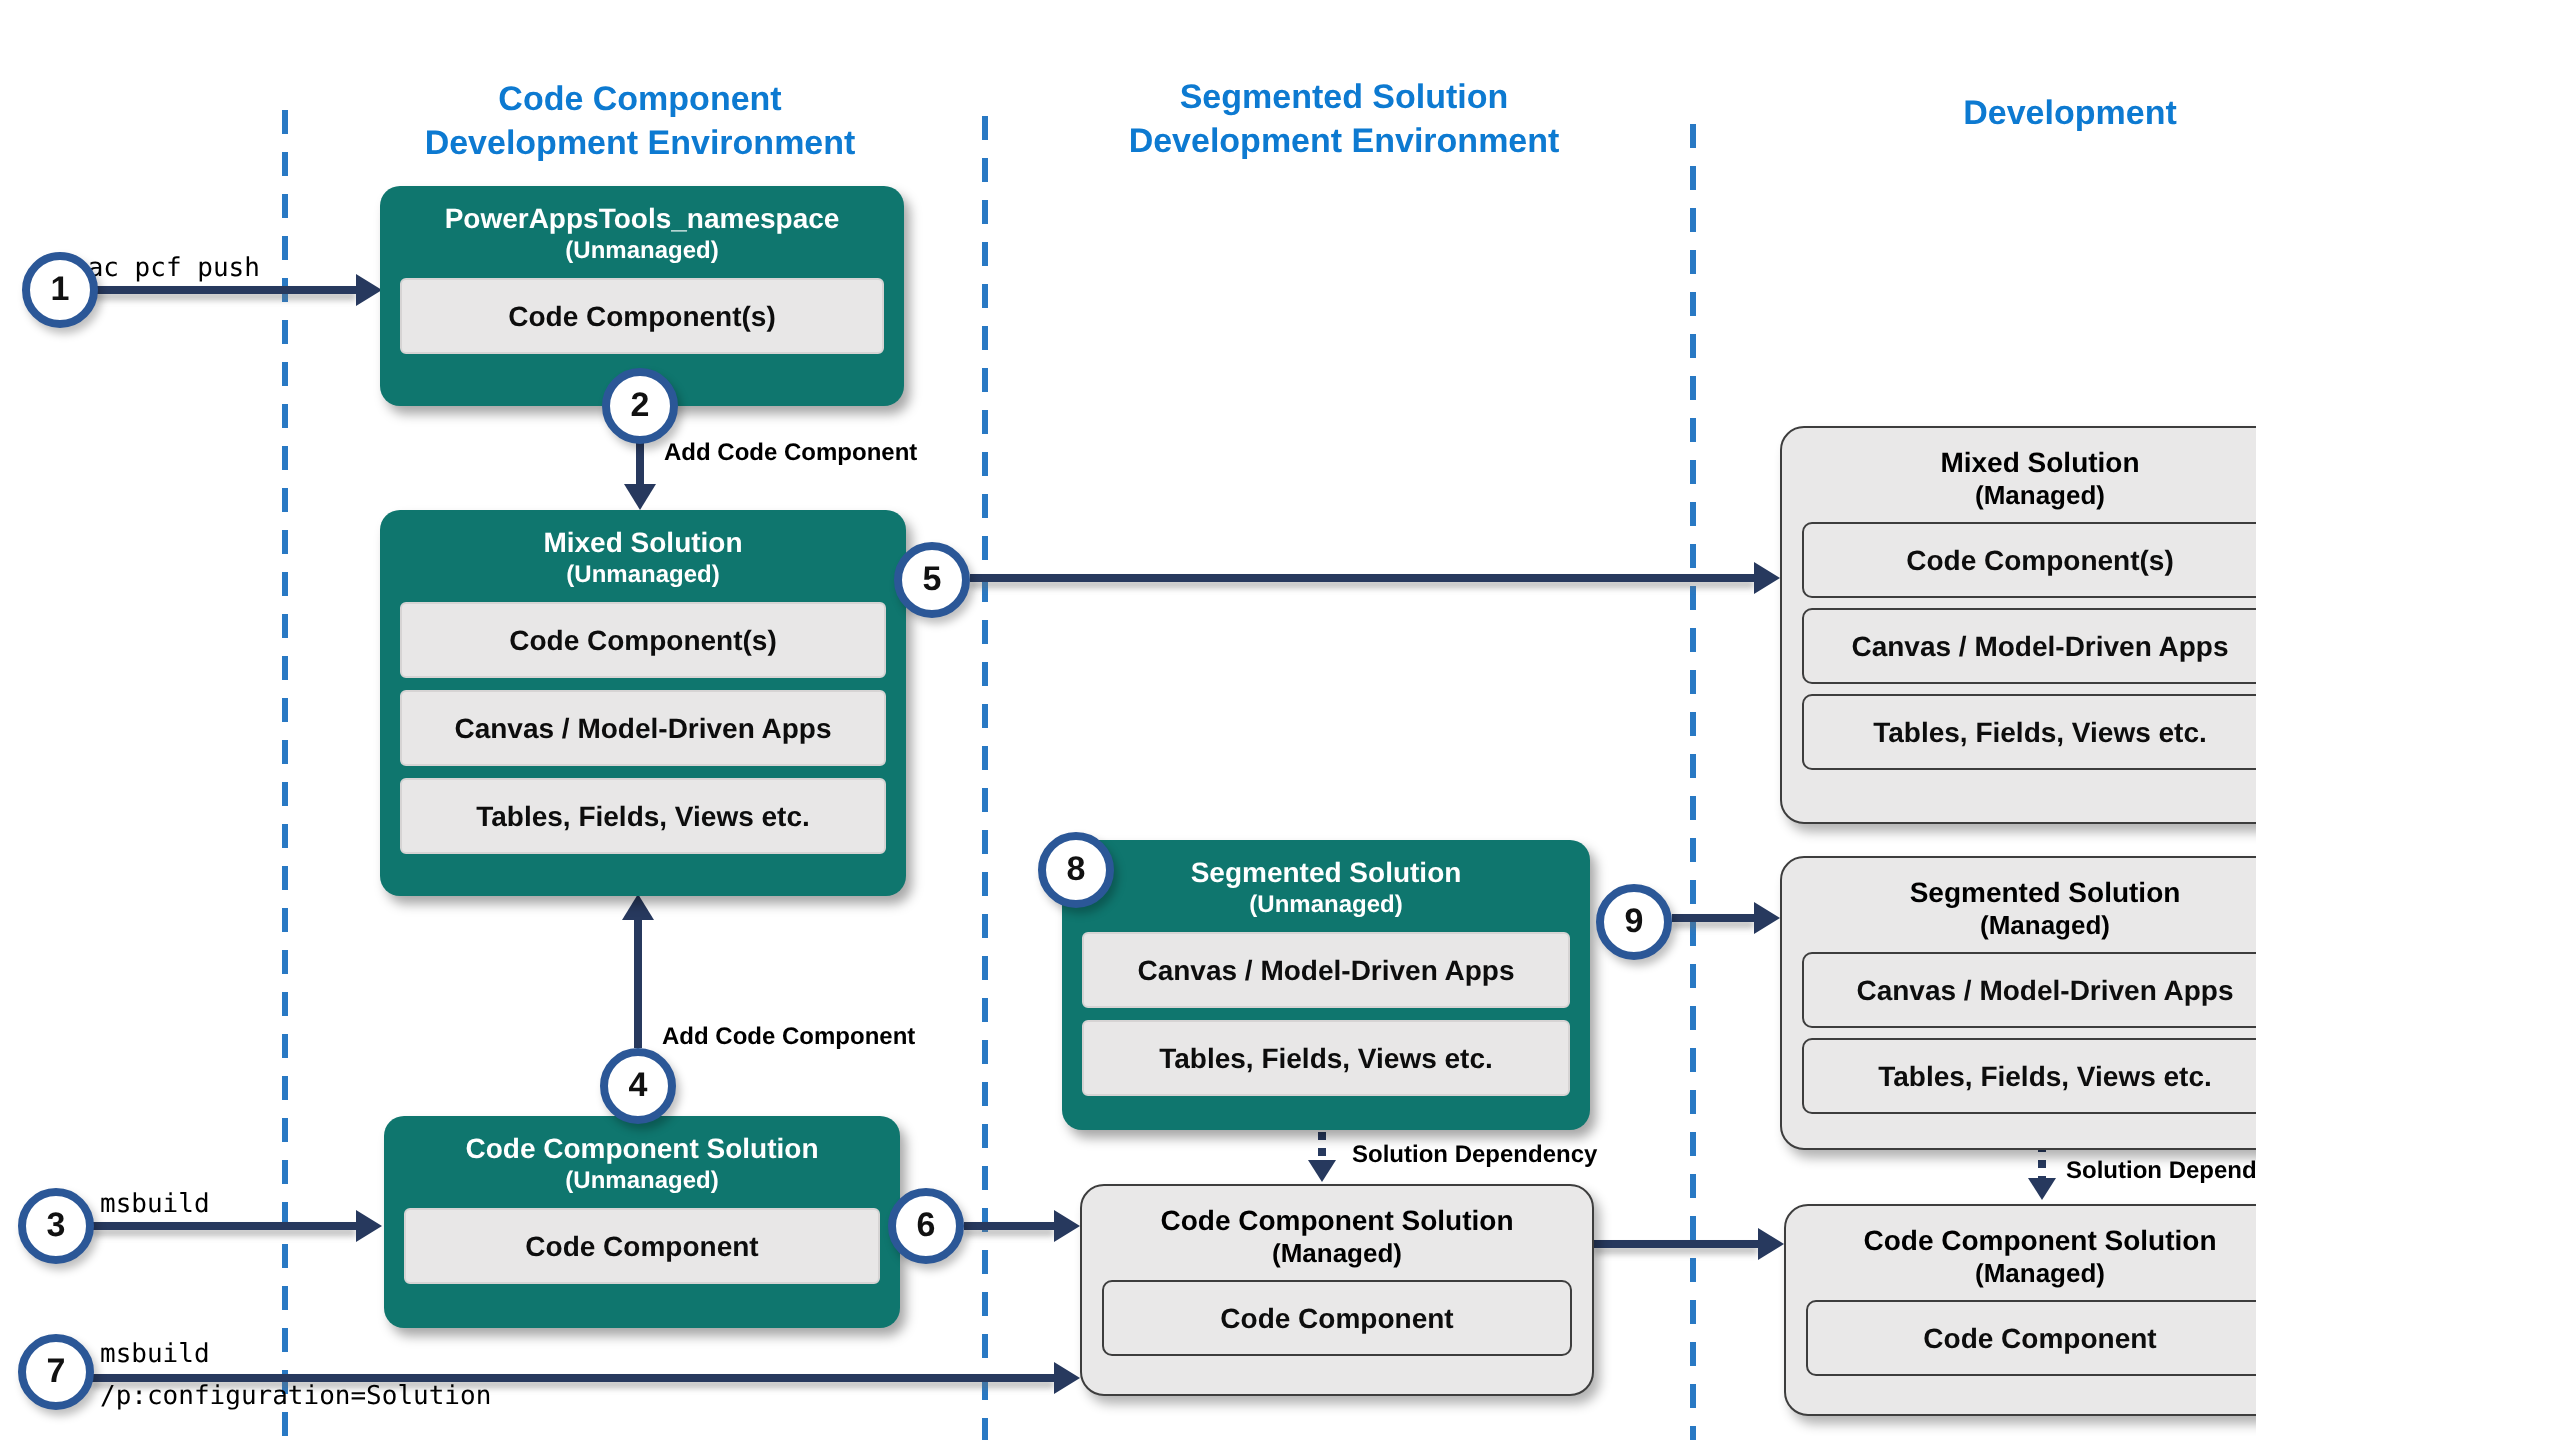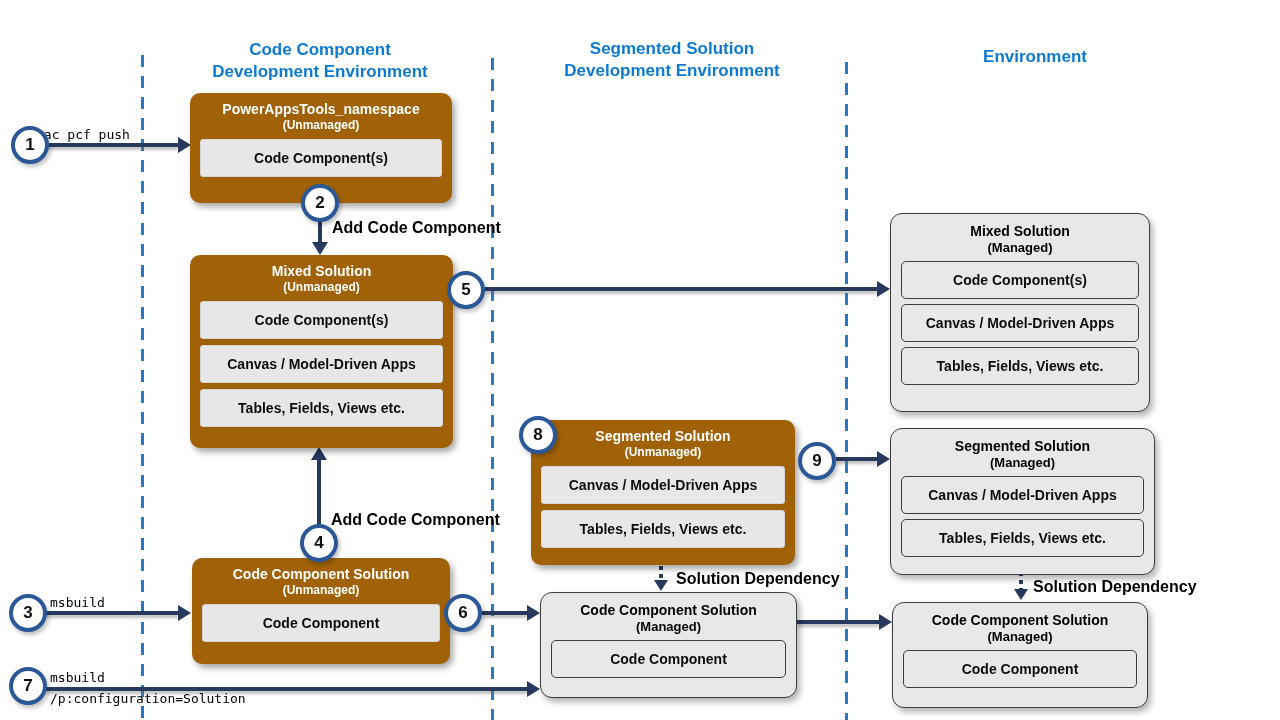--- a/index.html
+++ b/index.html
@@ -1,27 +1,27 @@
 <!DOCTYPE html>
 <html><head>
 <meta charset="utf-8">
 <style>
   html,body{margin:0;padding:0;background:#fff;}
   #canvas{
-    position:relative;width:1280px;height:720px;background:#ffffff;overflow:hidden;
+    position:relative;width:1128px;height:720px;background:#ffffff;overflow:hidden;
     font-family:"Liberation Sans", sans-serif;color:#000;
   }
   
   .sep{position:absolute;width:3px;z-index:1;
     background:repeating-linear-gradient(to bottom,#2979C4 0 12px,transparent 12px 21px);}
   
   .colhead{position:absolute;width:320px;text-align:center;font-weight:bold;font-size:17px;
     color:#0D7AD1;line-height:22px;z-index:2;}
   
-  .ubox{position:absolute;background:#a16207;border-radius:10px;z-index:3;
+  .ubox{position:absolute;background:#0f766e;border-radius:10px;z-index:3;
     box-shadow:3px 4px 6px rgba(0,0,0,.35);padding-top:8px;box-sizing:border-box;}
   .ubox-title{color:#fff;font-weight:bold;font-size:14px;text-align:center;line-height:17px;}
   .ubox-sub{color:#fff;font-weight:bold;font-size:12px;text-align:center;line-height:15px;}
   .uitem{background:#E8E7E7;border:1px solid #d6d4d4;border-radius:3px;margin:6px 10px 0;
     height:36px;line-height:36px;text-align:center;font-weight:bold;font-size:14px;color:#0d0d0d;}
   
   .mbox{position:absolute;background:#E9E8E8;border:1.5px solid #3d3d3d;border-radius:12px;z-index:3;
     box-shadow:3px 4px 6px rgba(0,0,0,.3);padding-top:8px;box-sizing:border-box;}
   .mbox-title{color:#000;font-weight:bold;font-size:14px;text-align:center;line-height:18px;}
   .mbox-sub{color:#000;font-weight:bold;font-size:13px;text-align:center;line-height:16px;}
@@ -37,42 +37,42 @@
     box-shadow:0 3px 3px rgba(110,110,110,.45);}
   .vline{position:absolute;width:4px;background:#27395E;z-index:2;}
   .vdots{position:absolute;width:4px;z-index:2;
     background:repeating-linear-gradient(to bottom,#27395E 0 4px,transparent 4px 8px);}
   .head{position:absolute;width:0;height:0;z-index:2;}
   .head.right{border-top:8px solid transparent;border-bottom:8px solid transparent;border-left:13px solid #27395E;}
   .head.down{border-left:8px solid transparent;border-right:8px solid transparent;border-top:13px solid #27395E;}
   .head.up{border-left:8px solid transparent;border-right:8px solid transparent;border-bottom:13px solid #27395E;}
   .head.down-sm{border-left:7px solid transparent;border-right:7px solid transparent;border-top:11px solid #27395E;}
   
-  .lbl{position:absolute;font-weight:bold;font-size:16px;color:#000;z-index:4;white-space:nowrap;}
+  .lbl{position:absolute;font-weight:bold;font-size:12px;color:#000;z-index:4;white-space:nowrap;}
   .cmd{position:absolute;font-family:"DejaVu Sans Mono", monospace;font-size:13px;color:#000;z-index:4;white-space:nowrap;}
 </style>
 </head>
 <body>
 
 <div id="canvas">
 
   <div class="sep" style="left:141px;top:55px;height:665px;"></div>
   <div class="sep" style="left:491px;top:58px;height:662px;"></div>
   <div class="sep" style="left:845px;top:62px;height:658px;"></div>
 
   <div class="colhead" style="left:160px;top:39px;">
     <div>Code Component</div>
     <div>Development Environment</div>
   </div>
   <div class="colhead" style="left:512px;top:38px;">
     <div>Segmented Solution</div>
     <div>Development Environment</div>
   </div>
   <div class="colhead" style="left:875px;top:46px;">
-    <div>Environment</div>
+    <div>Development</div>
   </div>
 
   <div class="hline" style="left:46px;top:143px;width:132px;"></div>
   <div class="head right" style="left:178px;top:137px;"></div>
 
   <div class="vline" style="left:318px;top:220px;height:23px;"></div>
   <div class="head down" style="left:312px;top:242px;"></div>
 
   <div class="hline" style="left:46px;top:611px;width:132px;"></div>
   <div class="head right" style="left:178px;top:605px;"></div>

